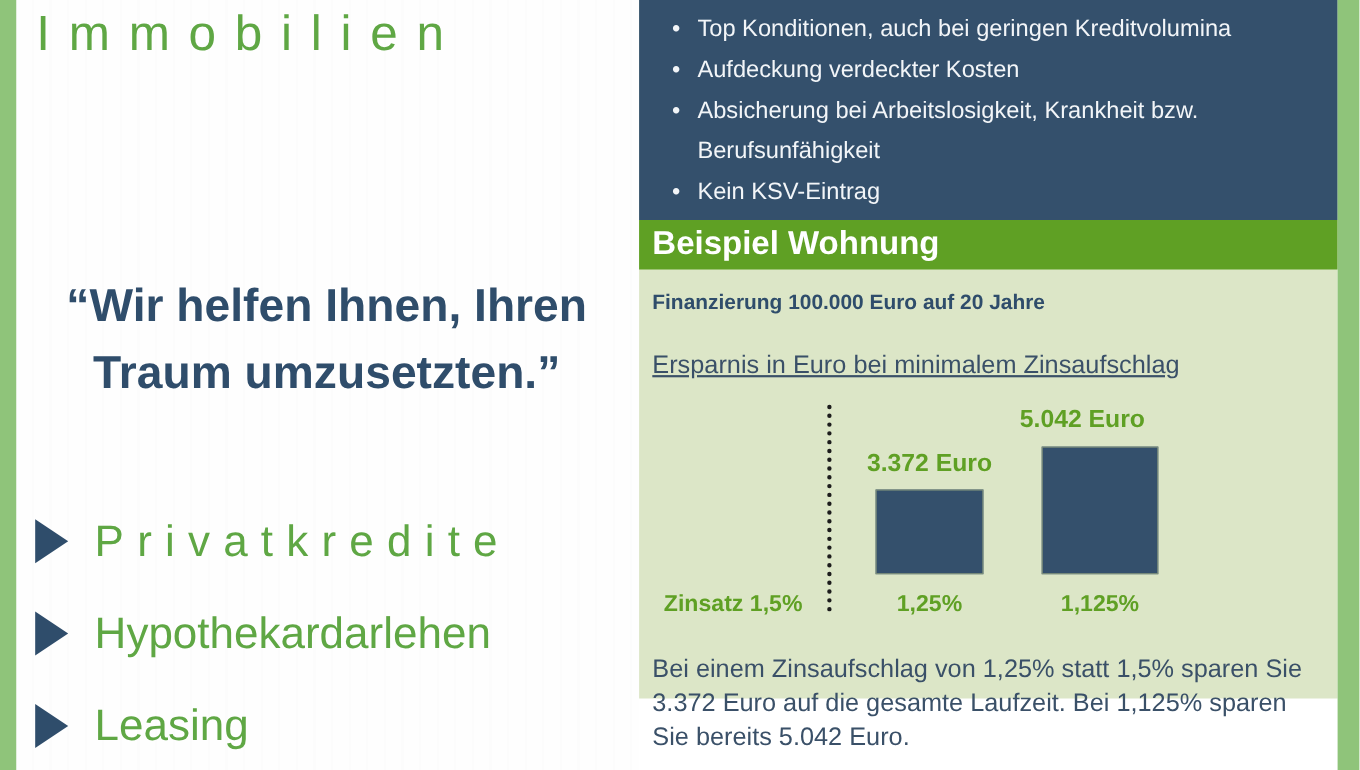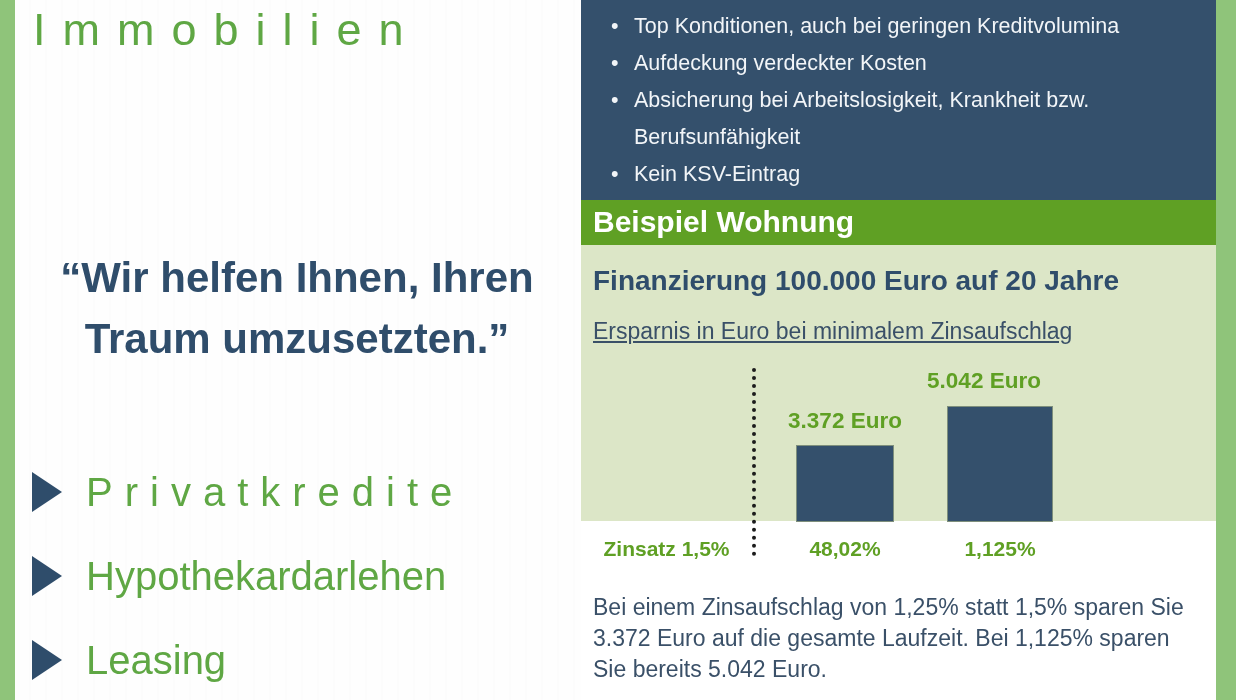--- a/index.html
+++ b/index.html
@@ -96,21 +96,21 @@
     color: #5FA744;
     font-weight: 400;
     white-space: nowrap;
   }
   .service-label.spaced { letter-spacing: 12px; }
 
   
   .right-panel {
     position: absolute;
     left: 581px; top: 0;
-    width: 635px; height: 521px;
+    width: 635px; height: 635px;
     background: #DCE6C7;
   }
 
   .benefits-box {
     position: absolute;
     left: 0; top: 0;
     width: 635px; height: 200px;
     background: #34506C;
   }
 
@@ -148,21 +148,21 @@
     left: 12px; top: 5px;
     font-size: 30px;
     font-weight: bold;
     color: #FFFFFF;
     white-space: nowrap;
   }
 
   .finance-heading {
     position: absolute;
     left: 12px; top: 265px;
-    font-size: 28px;
+    font-size: 19px;
     font-weight: bold;
     color: #2F4D6B;
     white-space: nowrap;
   }
 
   .chart-subtitle {
     position: absolute;
     left: 12px; top: 318px;
     font-size: 23px;
     color: #3A5068;
@@ -286,21 +286,21 @@
 
       <div class="chart-divider"></div>
 
       <div class="bar bar-1"></div>
       <div class="bar bar-2"></div>
 
       <div class="bar-value bar-value-1">3.372 Euro</div>
       <div class="bar-value bar-value-2">5.042 Euro</div>
 
       <div class="axis-label axis-label-0">Zinsatz 1,5%</div>
-      <div class="axis-label axis-label-1">48,02%</div>
+      <div class="axis-label axis-label-1">1,25%</div>
       <div class="axis-label axis-label-2">1,125%</div>
     </div>
 
     <div class="explanation">Bei einem Zinsaufschlag von 1,25% statt 1,5% sparen Sie 3.372 Euro auf die gesamte Laufzeit. Bei 1,125% sparen Sie bereits 5.042 Euro.</div>
   </div>
 
   <div class="right-strip"></div>
 </div>
 
 </body></html>

